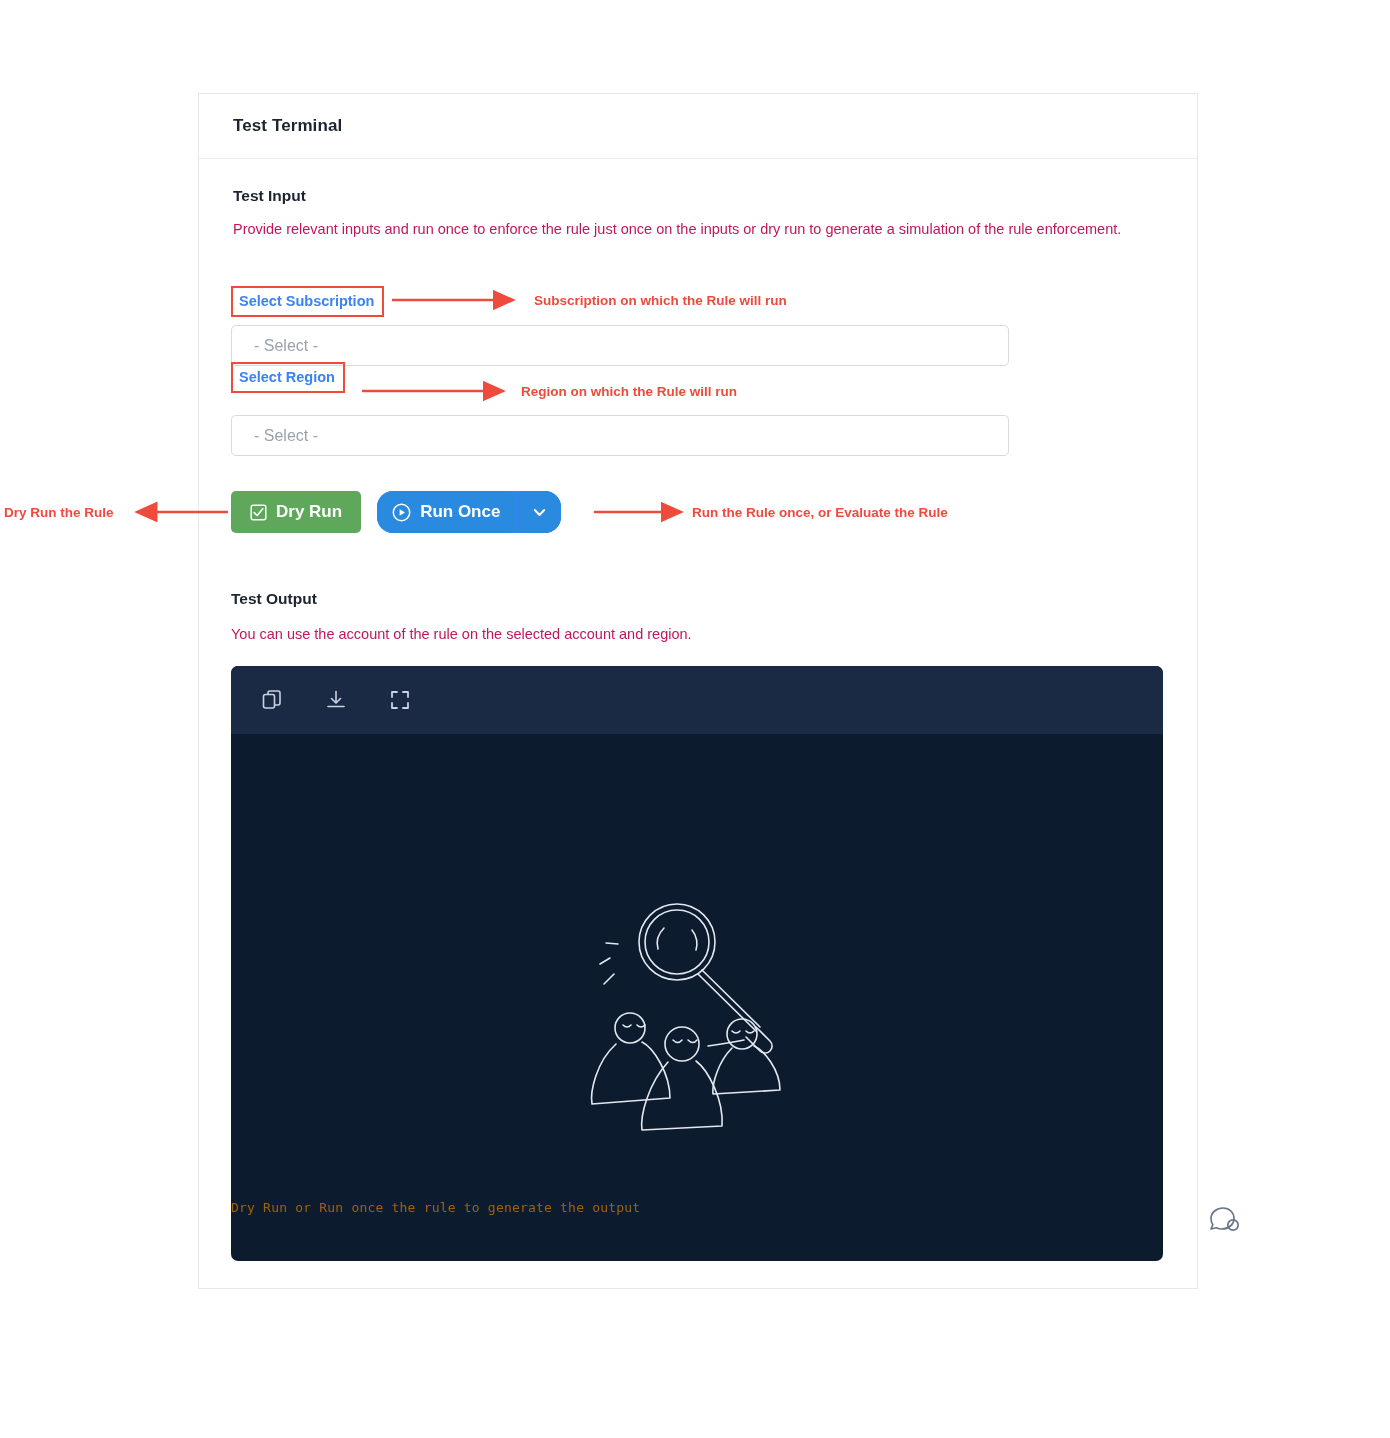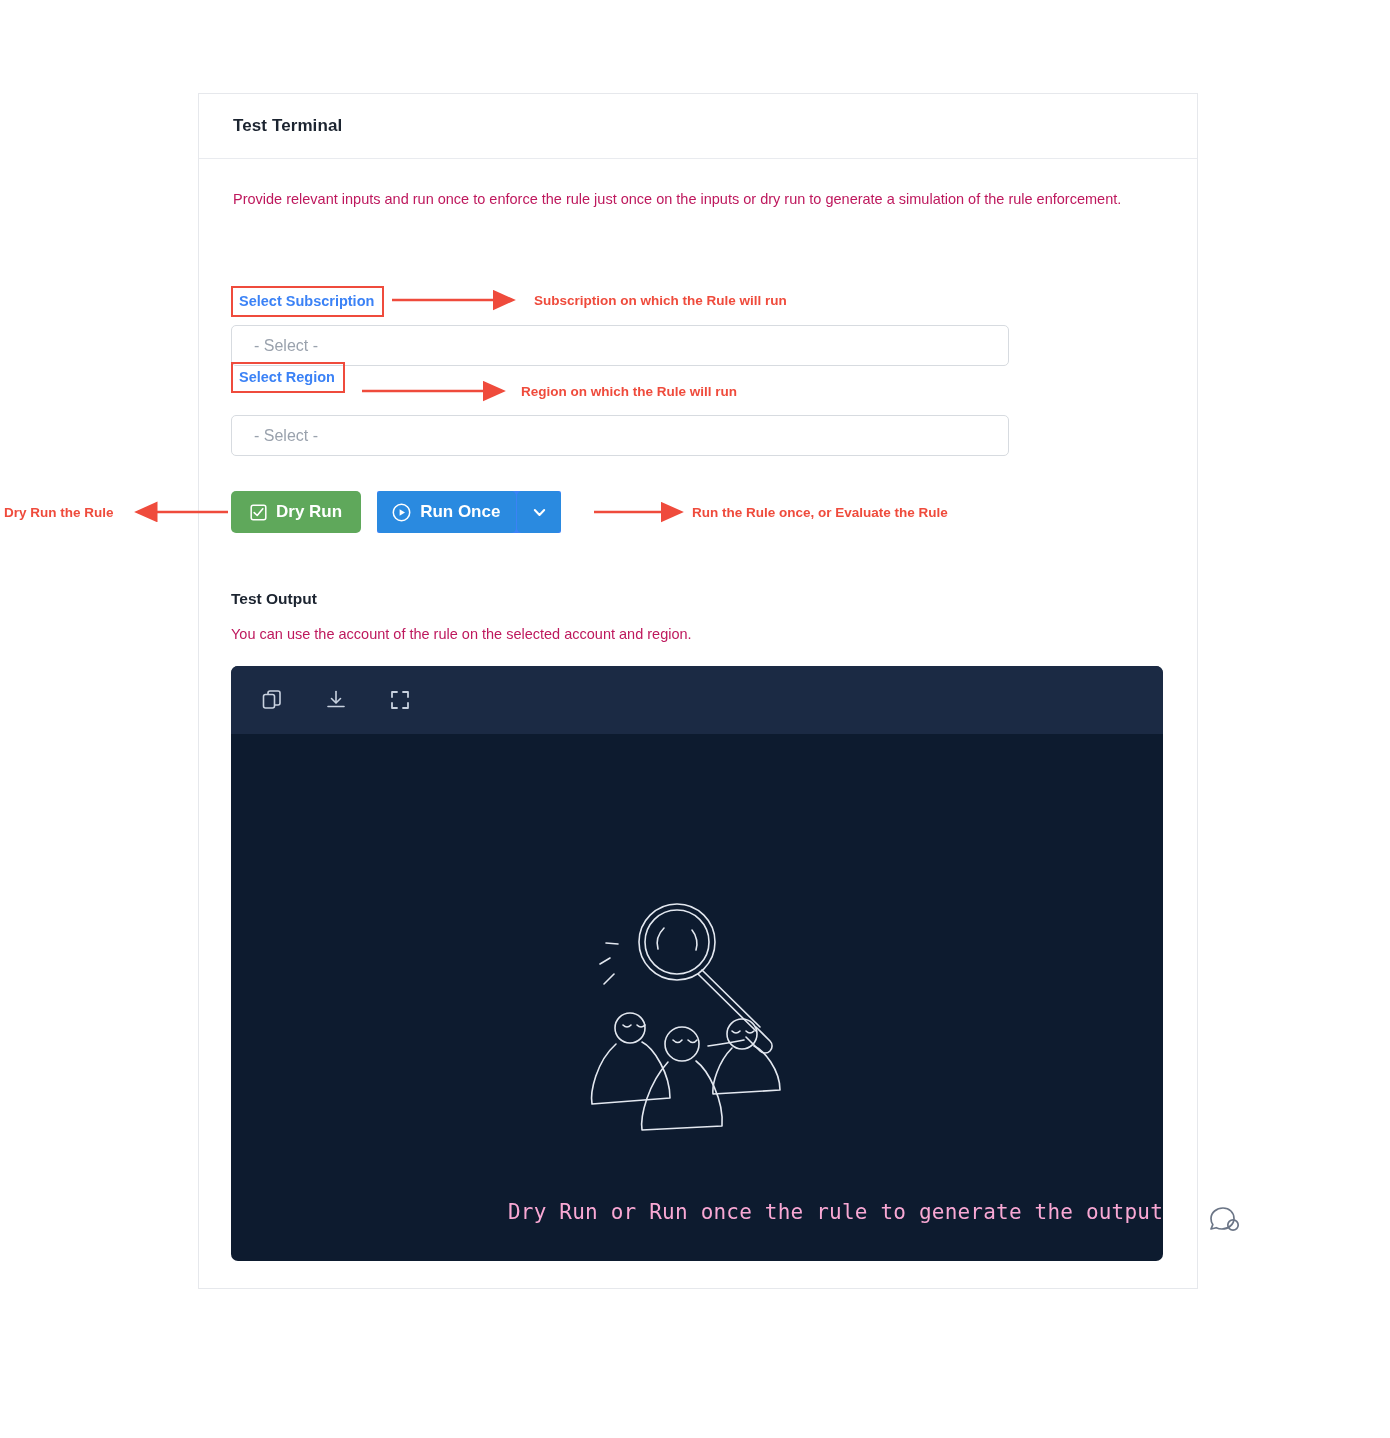--- a/index.html
+++ b/index.html
@@ -112,21 +112,21 @@
   .btn-dry {
     background: #5fa85b;
     padding: 0 19px;
     gap: 9px;
   }
   .btn-run-group {
     display: inline-flex;
     align-items: flex-start;
     margin-left: 16px;
     background: #3b82f6;
-    border-radius: 2px;
+    border-radius: 16px;
     overflow: hidden;
   }
   .btn-run {
     background: #2a8ae0;
     padding: 0 16px 0 15px;
     gap: 9px;
   }
   .btn-run-sep {
     width: 1px;
     background: rgba(255,255,255,.45);
@@ -173,24 +173,24 @@
   .empty-art {
     position: absolute;
     left: 50%;
     top: 160px;
     transform: translateX(-50%);
   }
   .empty-text {
     position: absolute;
     left: 0; right: 0;
     top: 466px;
-    text-align: right;
-    color: #f9a8d4;
+    text-align: left;
+    color: #a16207;
     font-family: "DejaVu Sans Mono", "Liberation Mono", monospace;
-    font-size: 21px;
+    font-size: 13px;
     letter-spacing: .2px;
   }
 
   
   .anno-text {
     position: absolute;
     color: #ef4b3c;
     font-size: 13.5px;
     font-weight: bold;
     white-space: nowrap;
@@ -203,20 +203,21 @@
 </head>
 <body>
 
 <div id="page">
 
   <div class="panel">
     <div class="panel-header">
       <span class="panel-title">Test Terminal</span>
     </div>
     <div class="panel-body">
+      <div class="section-title">Test Input</div>
       <p class="section-desc">Provide relevant inputs and run once to enforce the rule just once on the inputs or dry run to generate a simulation of the rule enforcement.</p>
     </div>
   </div>
 
   <div class="field-label boxed row-label-sub">Select Subscription</div>
   <input class="select-input row-input-sub" type="text" placeholder="- Select -" style="">
 
   <div class="field-label boxed row-label-reg">Select Region</div>
   <input class="select-input row-input-reg" type="text" placeholder="- Select -" style="">
 

